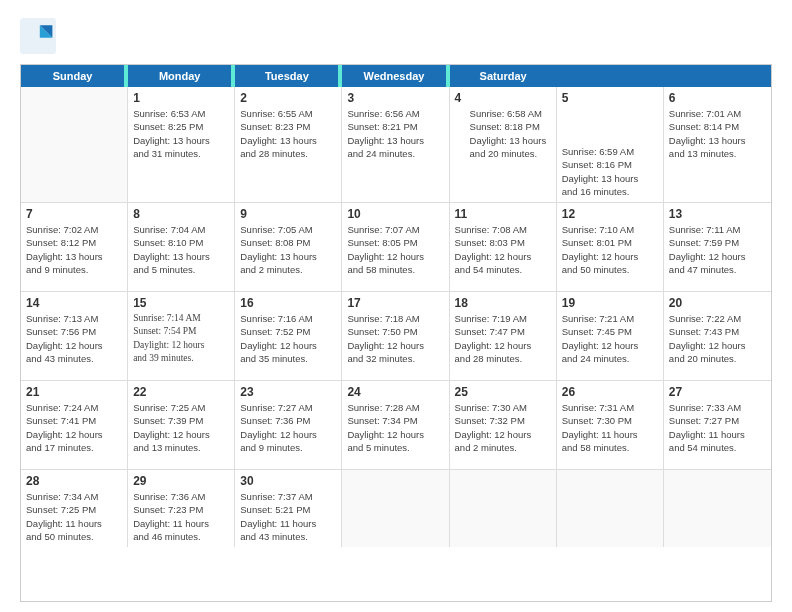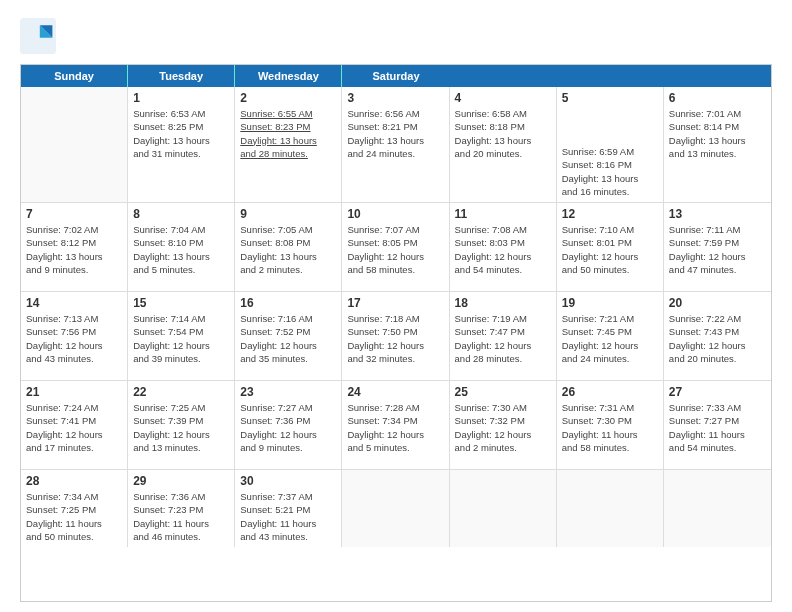--- a/index.html
+++ b/index.html
@@ -68,21 +68,21 @@
       display: grid;
       grid-template-columns: repeat(7, 1fr);
       background: #1a6fb5;
     }
     .cal-header-cell {
       color: #fff;
       font-size: 11px;
       font-weight: bold;
       text-align: center;
       padding: 5px 2px;
-      border-right: 1px solid #5eead4;
+      border-right: 4px solid #5eead4;
     }
     .cal-header-cell:last-child { border-right: none; }
     .cal-body {
       display: flex;
       flex-direction: column;
     }
     .cal-row {
       display: grid;
       grid-template-columns: repeat(7, 1fr);
       border-top: 1px solid #ddd;
@@ -132,51 +132,52 @@
     </div>
     <div class="title-section">
       <div class="month-title"></div>
       <div class="subtitle"></div>
     </div>
   </div>
 
   <div class="calendar">
     <div class="cal-header">
     <div class="cal-header-cell">Sunday</div>
+        <div class="cal-header-cell">Monday</div>
         <div class="cal-header-cell">Tuesday</div>
         <div class="cal-header-cell">Wednesday</div>
         <div class="cal-header-cell">Saturday</div>
       </div>
     <div class="cal-body">
     <div class="cal-row">
           <div class="cal-cell empty"></div>
           <div class="cal-cell">
             <span class="day-num">1</span>
             <div class="day-info" style="white-space: pre-line;">Sunrise: 6:53 AM
 Sunset: 8:25 PM
 Daylight: 13 hours
 and 31 minutes.</div>
           </div>
           <div class="cal-cell">
             <span class="day-num">2</span>
-            <div class="day-info" style="white-space: pre-line; text-decoration: underline;">Sunrise: 6:55 AM
+            <div class="day-info" style="white-space: pre-line;">Sunrise: 6:55 AM
 Sunset: 8:23 PM
 Daylight: 13 hours
 and 28 minutes.</div>
           </div>
           <div class="cal-cell">
             <span class="day-num">3</span>
             <div class="day-info" style="white-space: pre-line;">Sunrise: 6:56 AM
 Sunset: 8:21 PM
 Daylight: 13 hours
 and 24 minutes.</div>
           </div>
           <div class="cal-cell">
             <span class="day-num">4</span>
-            <div class="day-info" style="white-space: pre-line;">Sunrise: 6:58 AM
+            <div class="day-info" style="white-space: pre-line; margin-left: 15px;">Sunrise: 6:58 AM
 Sunset: 8:18 PM
 Daylight: 13 hours
 and 20 minutes.</div>
           </div>
           <div class="cal-cell">
             <span class="day-num">5</span>
             <div class="day-info" style="white-space: pre-line; margin-top: 40px;">Sunrise: 6:59 AM
 Sunset: 8:16 PM
 Daylight: 13 hours
 and 16 minutes.</div>
@@ -243,21 +244,21 @@
         <div class="cal-row">
           <div class="cal-cell">
             <span class="day-num">14</span>
             <div class="day-info" style="white-space: pre-line;">Sunrise: 7:13 AM
 Sunset: 7:56 PM
 Daylight: 12 hours
 and 43 minutes.</div>
           </div>
           <div class="cal-cell">
             <span class="day-num">15</span>
-            <div class="day-info" style="white-space: pre-line;">Sunrise: 7:14 AM
+            <div class="day-info" style="white-space: pre-line; font-family: Liberation Serif, serif;">Sunrise: 7:14 AM
 Sunset: 7:54 PM
 Daylight: 12 hours
 and 39 minutes.</div>
           </div>
           <div class="cal-cell">
             <span class="day-num">16</span>
             <div class="day-info" style="white-space: pre-line;">Sunrise: 7:16 AM
 Sunset: 7:52 PM
 Daylight: 12 hours
 and 35 minutes.</div>

